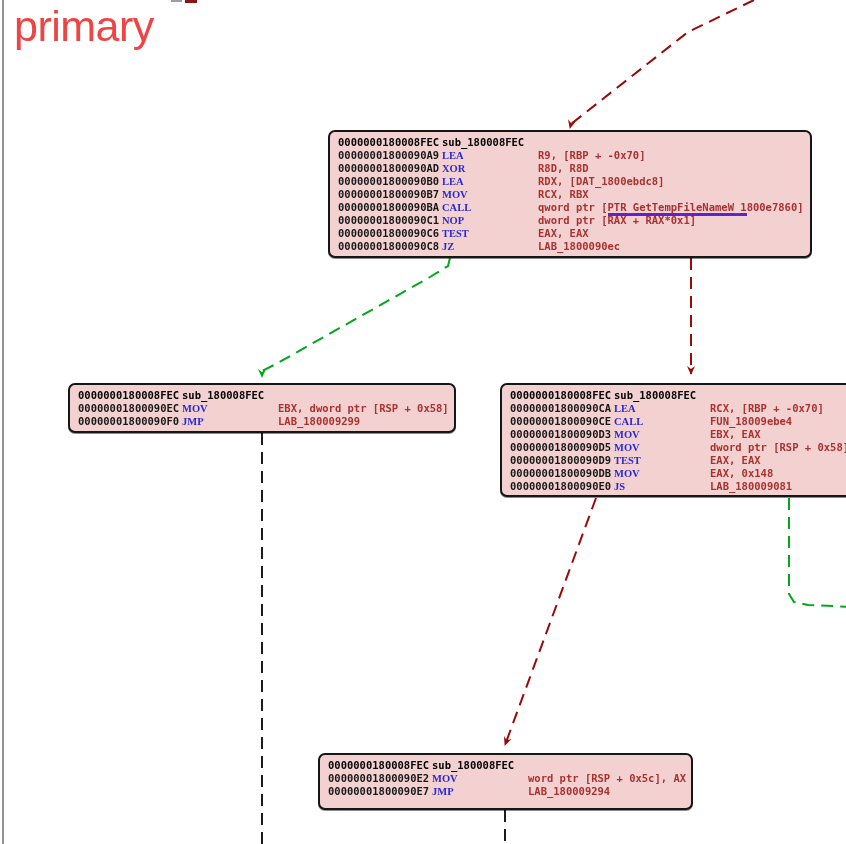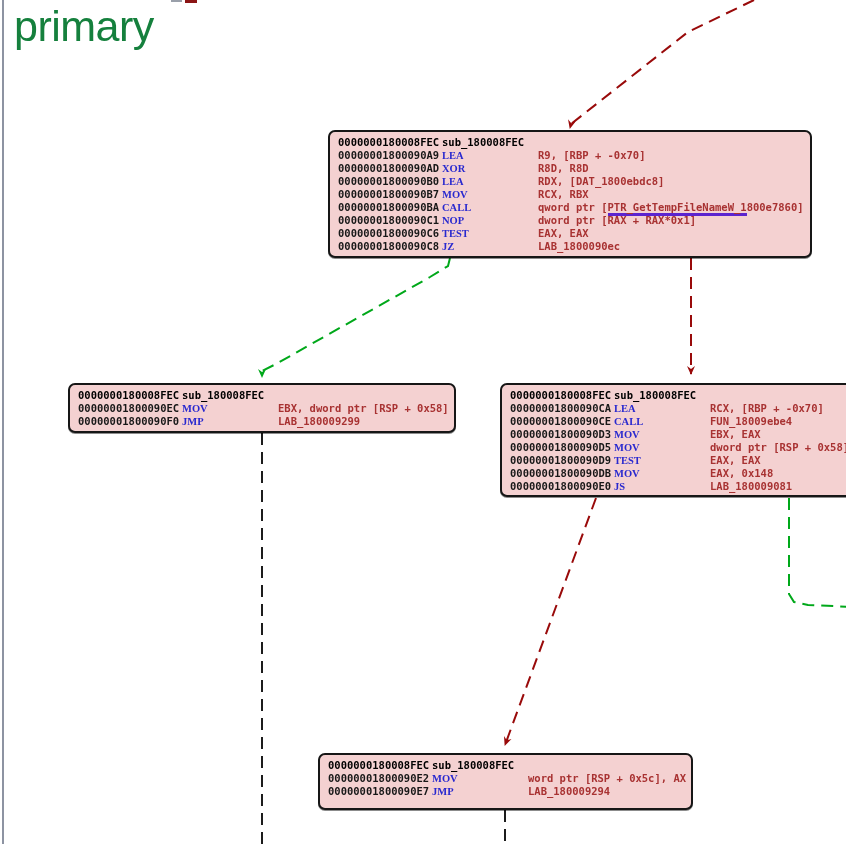--- a/index.html
+++ b/index.html
@@ -20,21 +20,21 @@
   .mn{width:96px;flex:none;font-family:Liberation Serif, serif;}
   .header .fname{font-weight:700;}
   .fragment{position:absolute;top:0;}
   .uline{border-bottom:3.2px solid;padding-bottom:0px;}
 </style>
 </head>
 <body>
 
 <div id="screen" style="background: rgb(255, 255, 255);">
   <div id="panel-border" style="background: rgb(141, 147, 162);"></div>
-  <div id="primary-label" style="color: #15803d;">primary</div>
+  <div id="primary-label" style="color: #ef4444;">primary</div>
   <div id="graph">
     <svg id="edges" width="846" height="844">
         <defs>
           <marker id="arrow-green" viewBox="0 0 10 10" refX="8" refY="5" markerWidth="10" markerHeight="10" orient="auto" markerUnits="userSpaceOnUse">
             <path d="M0,1 L9,5 L0,9 L3,5 Z" fill="#00a81a"></path>
           </marker>
           <marker id="arrow-darkred" viewBox="0 0 10 10" refX="8" refY="5" markerWidth="10" markerHeight="10" orient="auto" markerUnits="userSpaceOnUse">
             <path d="M0,1 L9,5 L0,9 L3,5 Z" fill="#990a0a"></path>
           </marker>
           <marker id="arrow-black" viewBox="0 0 10 10" refX="8" refY="5" markerWidth="10" markerHeight="10" orient="auto" markerUnits="userSpaceOnUse">

